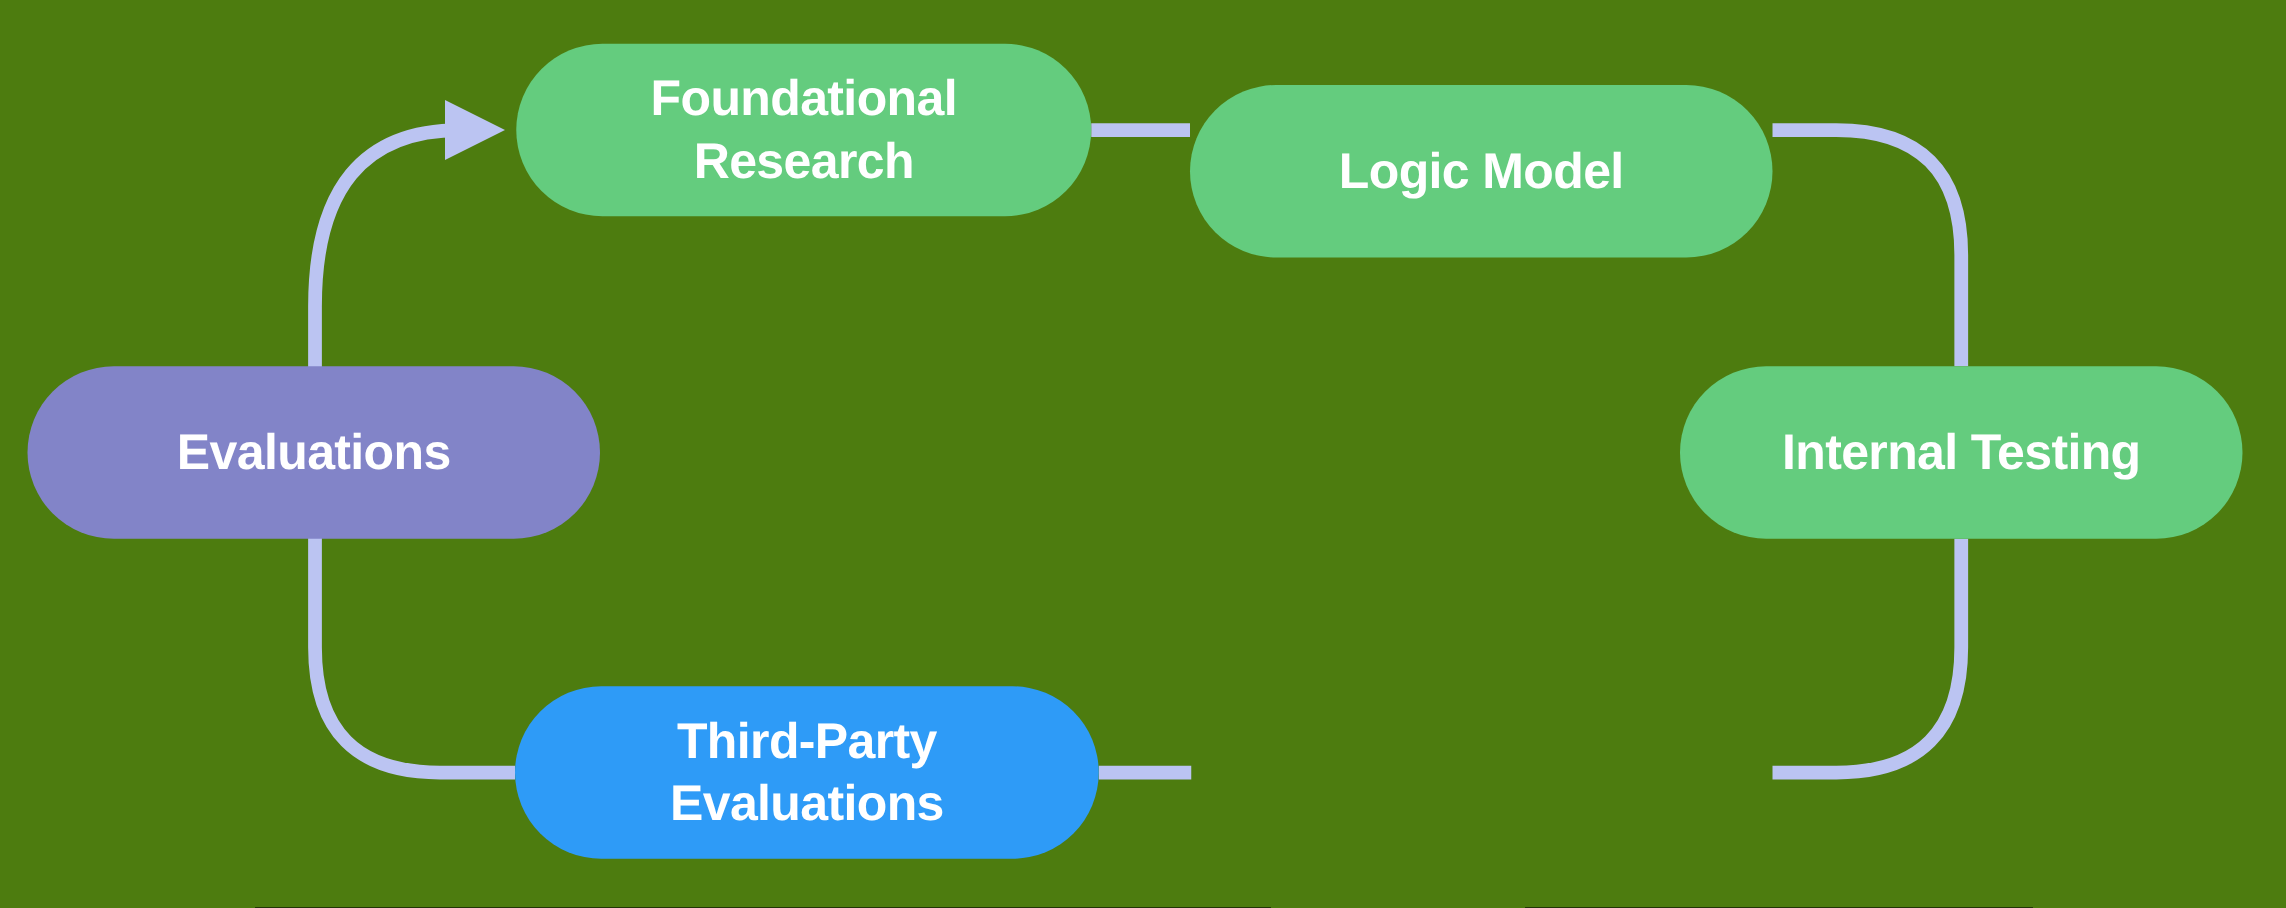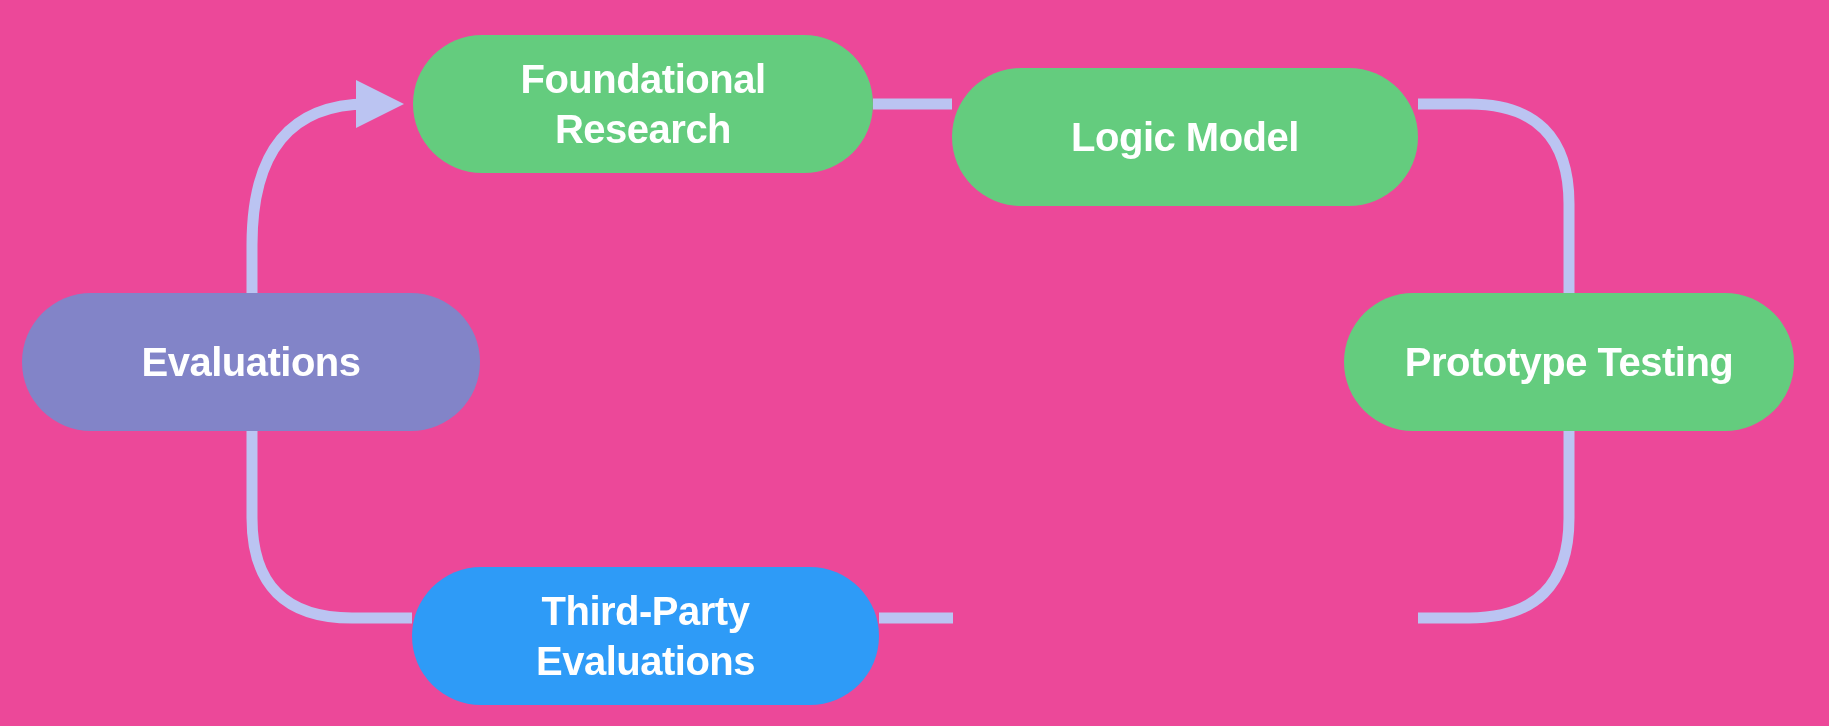--- a/index.html
+++ b/index.html
@@ -36,48 +36,48 @@
     font-weight: 700;
     line-height: 50px;
     letter-spacing: -0.5px;
     white-space: nowrap;
   }
   
   .pill.n0 { left: 413px;  top: 35px;  width: 460px; height: 138px; }
   .pill.n1 { left: 952px;  top: 35px;  width: 466px; height: 138px; margin-top: 33px; }
   .pill.n2 { left: 1344px; top: 293px; width: 450px; height: 138px; }
   .pill.n3 { left: 953px;  top: 549px; width: 465px; height: 138px; }
-  .pill.n4 { left: 412px;  top: 549px; width: 467px; height: 138px; margin-top: 18px; }
+  .pill.n4 { left: 412px;  top: 549px; width: 467px; height: 138px; }
   .pill.n5 { left: 22px;   top: 293px; width: 458px; height: 138px; }
 </style>
 </head>
 <body>
 
-<div class="canvas" style="background: #ec4899;">
+<div class="canvas" style="background: #4d7c0f;">
 
   <svg class="connector-layer" width="1829" height="726" viewBox="0 0 1829 726">
     <path d="M 873 104 L 952 104" fill="none" stroke-width="11" stroke="#BBC4F2"></path>
     <path d="M 1418 104 L 1469 104 Q 1569 104 1569 204 L 1569 293" fill="none" stroke-width="11" stroke="#BBC4F2"></path>
     <path d="M 1569 431 L 1569 518 Q 1569 618 1469 618 L 1418 618" fill="none" stroke-width="11" stroke="#BBC4F2"></path>
     <path d="M 953 618 L 879 618" fill="none" stroke-width="11" stroke="#BBC4F2"></path>
     <path d="M 412 618 L 352 618 Q 252 618 252 518 L 252 245 Q 252 104 368 104" fill="none" stroke-width="11" stroke="#BBC4F2"></path>
     <polygon points="356,80 404,104 356,128" fill="#BBC4F2"></polygon>
   </svg>
 
   <div class="pill n0" style="background: rgb(100, 204, 126);">
     <span class="line" style="color: rgb(255, 255, 255);">Foundational</span>
     <span class="line" style="color: rgb(255, 255, 255);">Research</span>
   </div>
 
   <div class="pill n1" style="background: rgb(100, 204, 126);">
     <span class="line" style="color: rgb(255, 255, 255);">Logic Model</span>
   </div>
 
   <div class="pill n2" style="background: rgb(100, 204, 126);">
-    <span class="line" style="color: rgb(255, 255, 255);">Prototype Testing</span>
+    <span class="line" style="color: rgb(255, 255, 255);">Internal Testing</span>
   </div>
 
 
   <div class="pill n4" style="background: rgb(46, 155, 247);">
     <span class="line" style="color: rgb(255, 255, 255);">Third-Party</span>
     <span class="line" style="color: rgb(255, 255, 255);">Evaluations</span>
   </div>
 
   <div class="pill n5" style="background: rgb(130, 132, 200);">
     <span class="line" style="color: rgb(255, 255, 255);">Evaluations</span>

